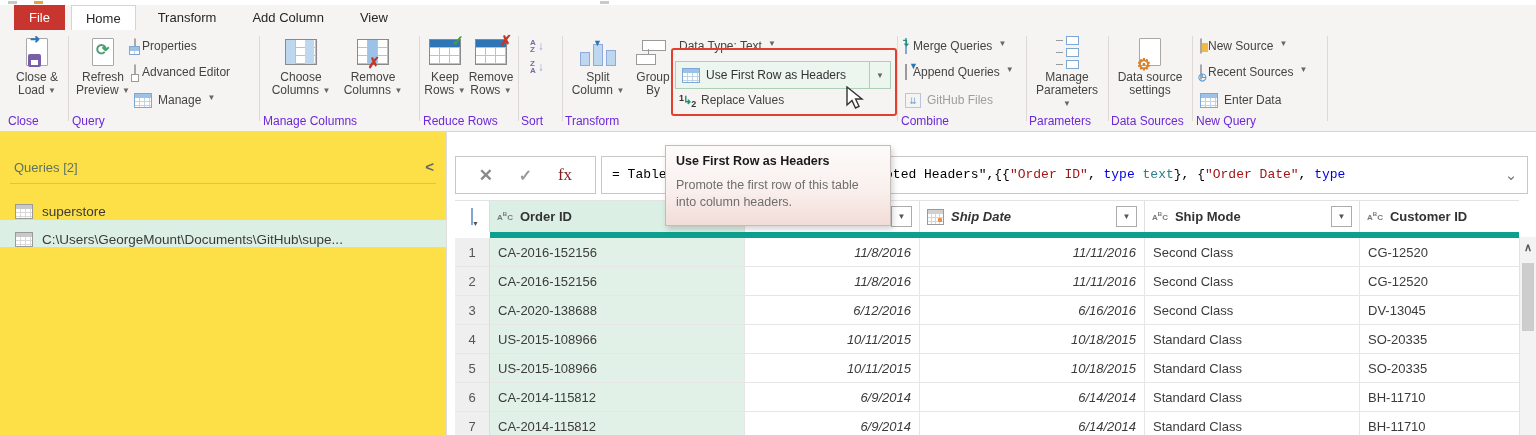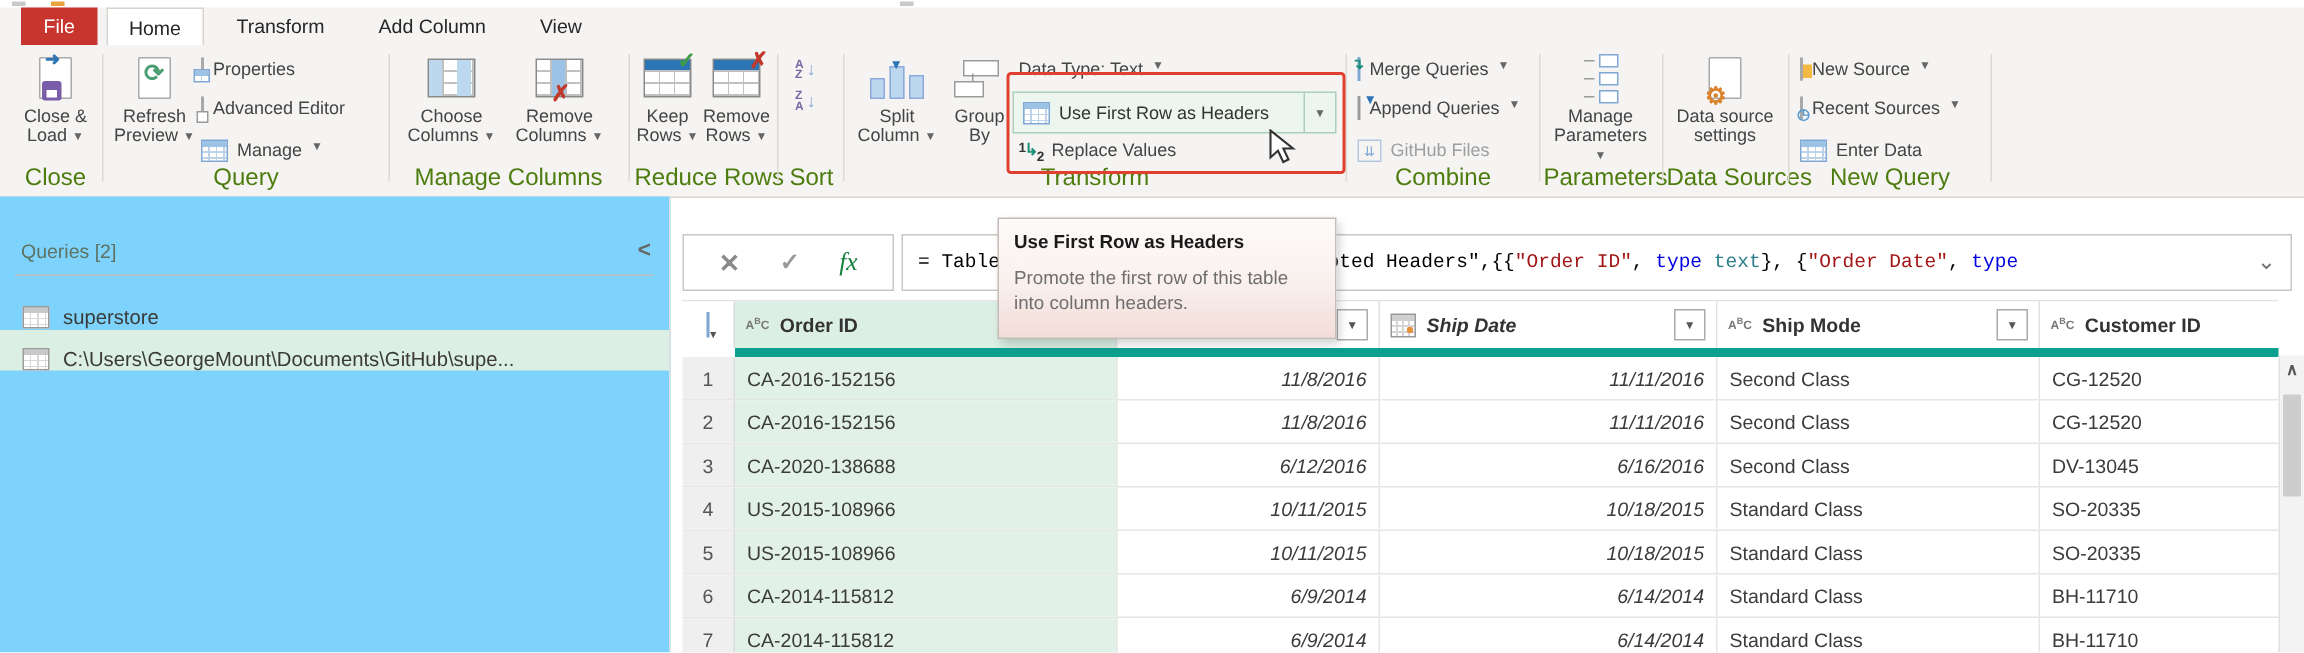--- a/index.html
+++ b/index.html
@@ -15,21 +15,21 @@
   #tabbar{position:absolute;left:0;top:5px;width:1536px;height:25px;background:#f5f4f2;display:flex;align-items:stretch;font-size:13px;}
   .tab{display:flex;align-items:center;padding:0 14px;color:#262626;cursor:default;}
   .tab.file{background:#c8352e;color:#fff;margin-left:14px;padding:0 15px;}
   .tab.active{background:#fff;border:1px solid #d6d3d0;border-bottom:none;}
   .tab.gap1{margin-left:6px;} .tab.gap2{margin-left:8px;}
 
   
   #ribbon{position:absolute;left:0;top:30px;width:1536px;height:101px;background:#f5f4f2;border-bottom:1px solid #d8d5d2;font-size:12px;}
   .vsep{position:absolute;top:6px;bottom:10px;width:1px;background:#ddDAD6;background:#dddad6;}
   .rgroup{position:absolute;top:0;height:100%;}
-  .glabel{position:absolute;bottom:3px;left:0;right:0;text-align:center;color:#4d7c0f;font-size:16px;white-space:nowrap;}
+  .glabel{position:absolute;bottom:3px;left:0;right:0;text-align:left;color:#6d28d9;font-size:12px;white-space:nowrap;}
   .bigbtn{position:absolute;top:5px;display:flex;flex-direction:column;align-items:center;text-align:center;color:#444;line-height:13px;cursor:default;}
   .bigbtn .iconwrap{height:34px;display:flex;align-items:center;justify-content:center;position:relative;}
   .bigbtn .lbl{margin-top:2px;}
   .caret{font-size:8px;color:#666;vertical-align:1px;}
   .smallrow{position:absolute;display:flex;align-items:flex-start;gap:6px;white-space:nowrap;color:#444;height:22px;}
   .r1{top:9px;} .r2{top:35px;} .r3{top:63px;}
   .disabled{color:#9e9e9e;}
 
   
   .doc{position:relative;width:20px;height:26px;background:#fff;border:1px solid #a9a9a9;border-radius:1px;}
@@ -80,33 +80,33 @@
   
   #ufr-btn{position:absolute;left:110px;top:31px;width:216px;height:28px;display:flex;align-items:center;
     background:#ecf5ee;border:1px solid #abcfb8;box-sizing:border-box;}
   #ufr-btn .main{display:flex;align-items:center;gap:6px;padding:0 6px;flex:1;}
   #ufr-btn .dd{width:20px;align-self:stretch;border-left:1px solid #abcfb8;display:flex;align-items:center;justify-content:center;}
 
   #redbox{position:absolute;left:671px;top:48px;width:222px;height:64px;border:2px solid #e2402e;border-radius:3px;z-index:60;pointer-events:none;}
   #cursor{position:absolute;left:845px;top:86px;z-index:100;}
 
   
-  #leftpane{position:absolute;left:0;top:131px;width:446px;height:304px;background:#7dd3fc;border-right:1px solid #e0dedd;}
+  #leftpane{position:absolute;left:0;top:131px;width:446px;height:304px;background:#fde047;border-right:1px solid #e0dedd;}
   #queries-head{position:absolute;left:14px;top:29px;font-size:13px;color:#5d7263;}
   #collapse-chevron{position:absolute;right:12px;top:27px;font-size:15px;color:#666;font-weight:bold;}
   #queries-rule{position:absolute;left:10px;right:10px;top:52px;height:1px;background:#bdbdbd;}
   .qitem{position:absolute;left:0;width:446px;height:27px;display:flex;align-items:flex-end;gap:9px;padding-left:15px;box-sizing:border-box;font-size:13.5px;color:#3a3a3a;}
   .qitem.sel{background:#dcefe4;}
 
   
   #fxbox{position:absolute;left:455px;top:156px;width:141px;height:38px;background:#fff;border:1px solid #c9c7c5;box-sizing:border-box;
     display:flex;align-items:center;justify-content:space-around;padding:0 10px;}
   #fxbox .x{color:#8a8a8a;font-size:17px;font-weight:bold;}
   #fxbox .ck{color:#9a9a9a;font-size:16px;font-weight:bold;}
-  #fxbox .fx{font-family:"Liberation Serif",serif;font-style:italic;font-size:17px;color:#15803d;text-align:center;}
+  #fxbox .fx{font-family:"Liberation Serif",serif;font-size:17px;color:#7f1d1d;text-align:center;}
   #fxinput{position:absolute;left:601px;top:156px;width:927px;height:38px;background:#fff;border:1px solid #c9c7c5;box-sizing:border-box;
     font-family:"Liberation Mono",monospace;font-size:13px;line-height:36px;white-space:pre;overflow:hidden;padding-left:10px;}
   .tok-plain{color:#000;} .tok-string{color:#a31515;} .tok-keyword{color:#0000e0;} .tok-typename{color:#2b7e8a;}
   #fx-chevron{position:absolute;left:1498px;top:160px;width:26px;height:30px;color:#777;font-size:15px;text-align:center;line-height:30px;}
 
   
   #grid{position:absolute;left:455px;top:200px;width:1064px;}
   .hrow{display:flex;height:31px;border-top:1px solid #e3e3e3;}
   .hcell{display:flex;align-items:center;gap:7px;padding:0 7px;box-sizing:border-box;border-right:1px solid #e0e0e0;
     font-size:13px;font-weight:bold;color:#333;background:#fff;}

